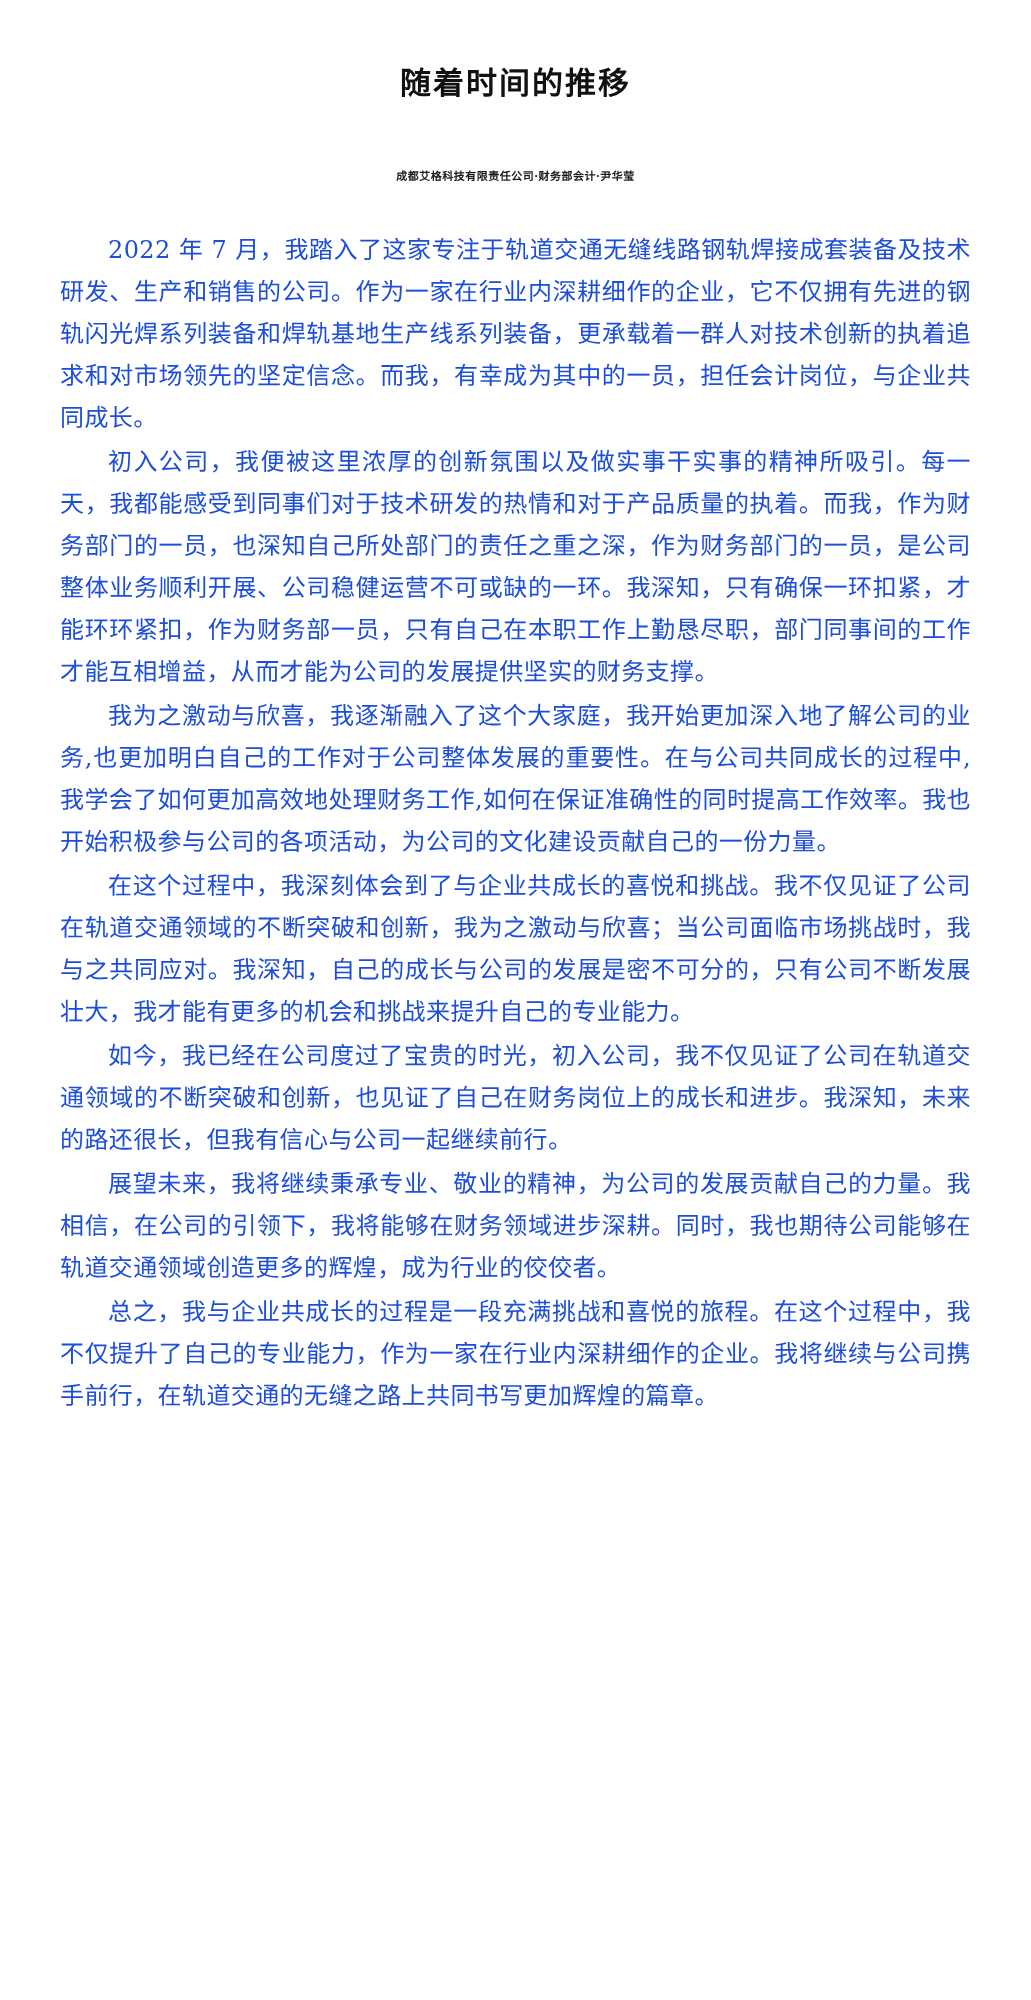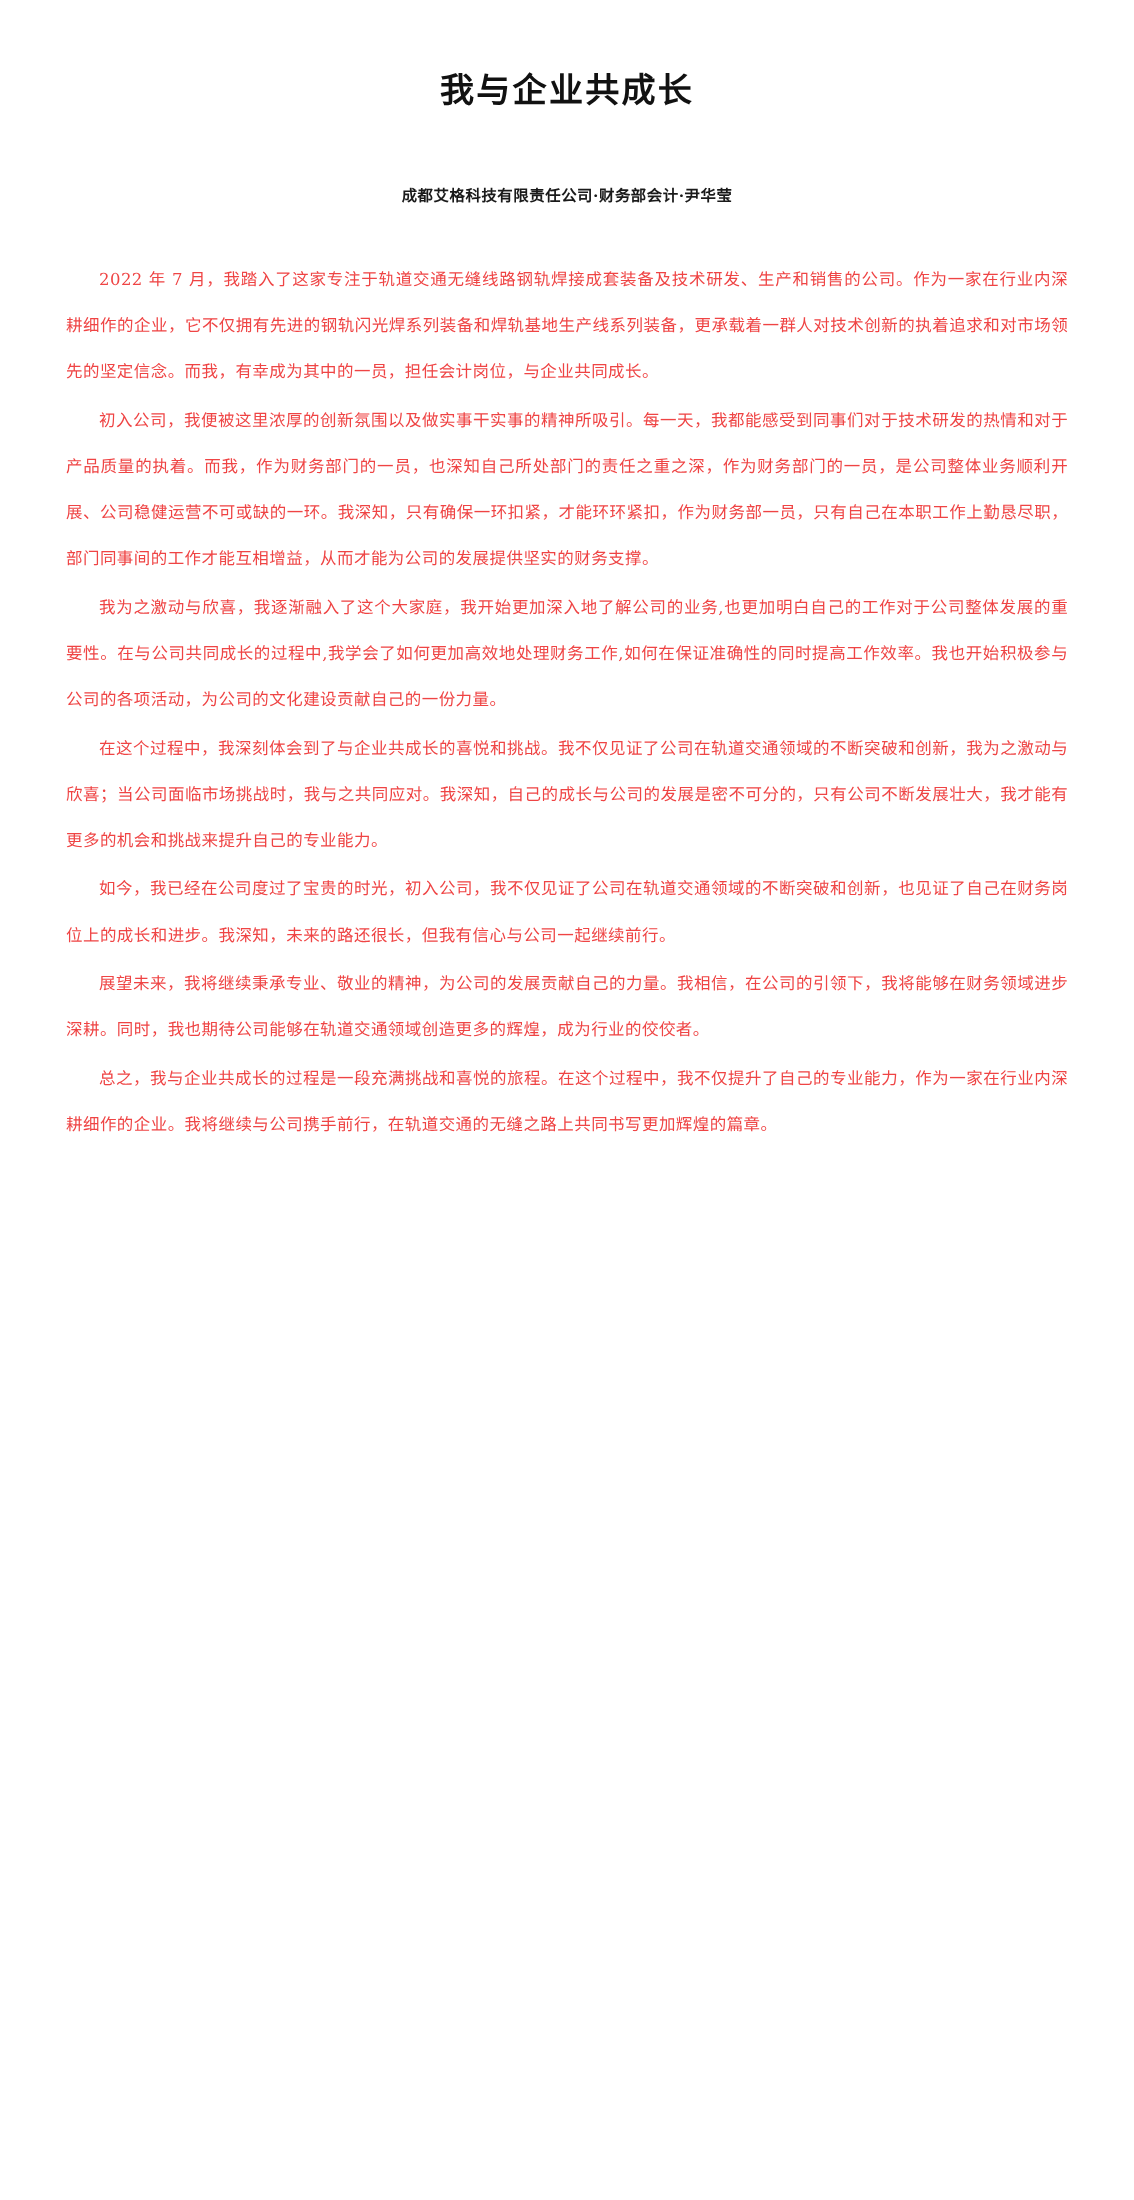--- a/index.html
+++ b/index.html
@@ -25,46 +25,46 @@
     text-align: center;
     font-size: 31px;
     font-weight: bold;
     letter-spacing: 2px;
     margin: 22px 0 0 0;
     line-height: 1.4;
     color: #111;
   }
   .doc-byline {
     text-align: center;
-    font-size: 14px;
+    font-size: 11px;
     font-weight: bold;
     letter-spacing: 0.5px;
     margin: 62px 0 0 0;
     color: #1a1a1a;
   }
   .body-text {
     margin-top: 46px;
   }
   .para {
-    font-size: 15px;
+    font-size: 24px;
     line-height: 42px;
     text-align: justify;
     text-justify: inter-ideograph;
     text-indent: 2em;
     margin: 0 0 2px 0;
-    color: #ef4444;
+    color: #1d4ed8;
     letter-spacing: 0.4px;
   }
 </style>
 </head>
 <body>
 
 <div class="page">
 
-  <h1 class="doc-title">我与企业共成长</h1>
+  <h1 class="doc-title">随着时间的推移</h1>
 
   <div class="doc-byline">成都艾格科技有限责任公司·财务部会计·尹华莹</div>
 
   <div class="body-text">
     <p class="para">2022 年 7 月，我踏入了这家专注于轨道交通无缝线路钢轨焊接成套装备及技术研发、生产和销售的公司。作为一家在行业内深耕细作的企业，它不仅拥有先进的钢轨闪光焊系列装备和焊轨基地生产线系列装备，更承载着一群人对技术创新的执着追求和对市场领先的坚定信念。而我，有幸成为其中的一员，担任会计岗位，与企业共同成长。</p>
     <p class="para">初入公司，我便被这里浓厚的创新氛围以及做实事干实事的精神所吸引。每一天，我都能感受到同事们对于技术研发的热情和对于产品质量的执着。而我，作为财务部门的一员，也深知自己所处部门的责任之重之深，作为财务部门的一员，是公司整体业务顺利开展、公司稳健运营不可或缺的一环。我深知，只有确保一环扣紧，才能环环紧扣，作为财务部一员，只有自己在本职工作上勤恳尽职，部门同事间的工作才能互相增益，从而才能为公司的发展提供坚实的财务支撑。</p>
     <p class="para">我为之激动与欣喜，我逐渐融入了这个大家庭，我开始更加深入地了解公司的业务,也更加明白自己的工作对于公司整体发展的重要性。在与公司共同成长的过程中,我学会了如何更加高效地处理财务工作,如何在保证准确性的同时提高工作效率。我也开始积极参与公司的各项活动，为公司的文化建设贡献自己的一份力量。</p>
     <p class="para">在这个过程中，我深刻体会到了与企业共成长的喜悦和挑战。我不仅见证了公司在轨道交通领域的不断突破和创新，我为之激动与欣喜；当公司面临市场挑战时，我与之共同应对。我深知，自己的成长与公司的发展是密不可分的，只有公司不断发展壮大，我才能有更多的机会和挑战来提升自己的专业能力。</p>
     <p class="para">如今，我已经在公司度过了宝贵的时光，初入公司，我不仅见证了公司在轨道交通领域的不断突破和创新，也见证了自己在财务岗位上的成长和进步。我深知，未来的路还很长，但我有信心与公司一起继续前行。</p>
     <p class="para">展望未来，我将继续秉承专业、敬业的精神，为公司的发展贡献自己的力量。我相信，在公司的引领下，我将能够在财务领域进步深耕。同时，我也期待公司能够在轨道交通领域创造更多的辉煌，成为行业的佼佼者。</p>

